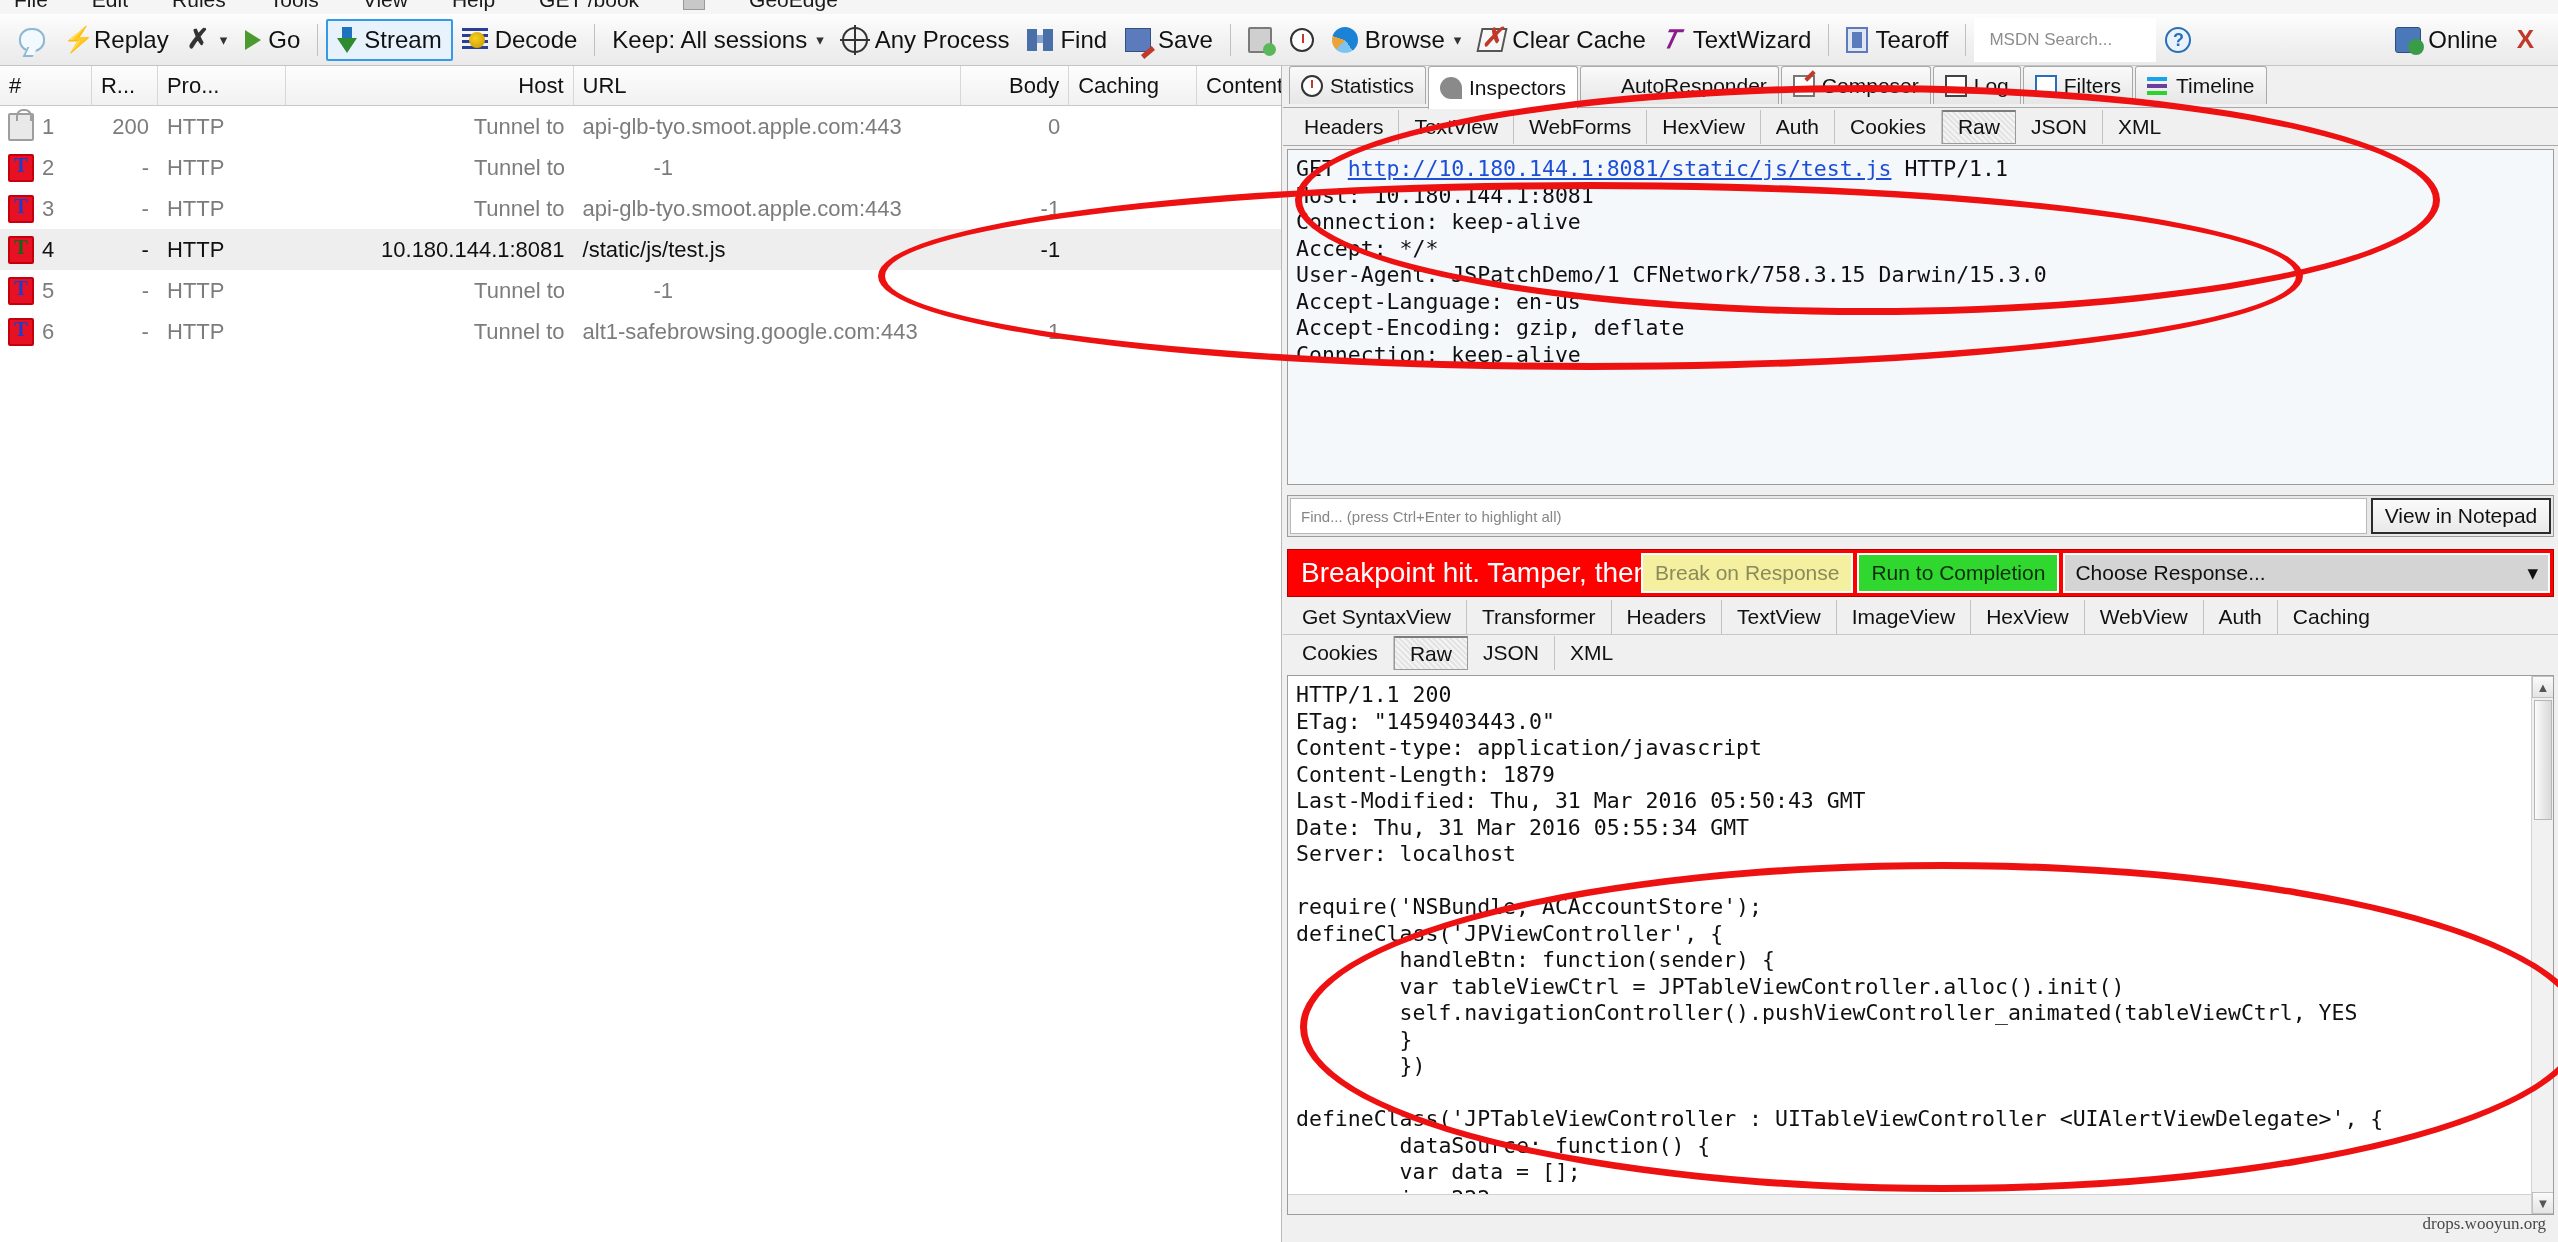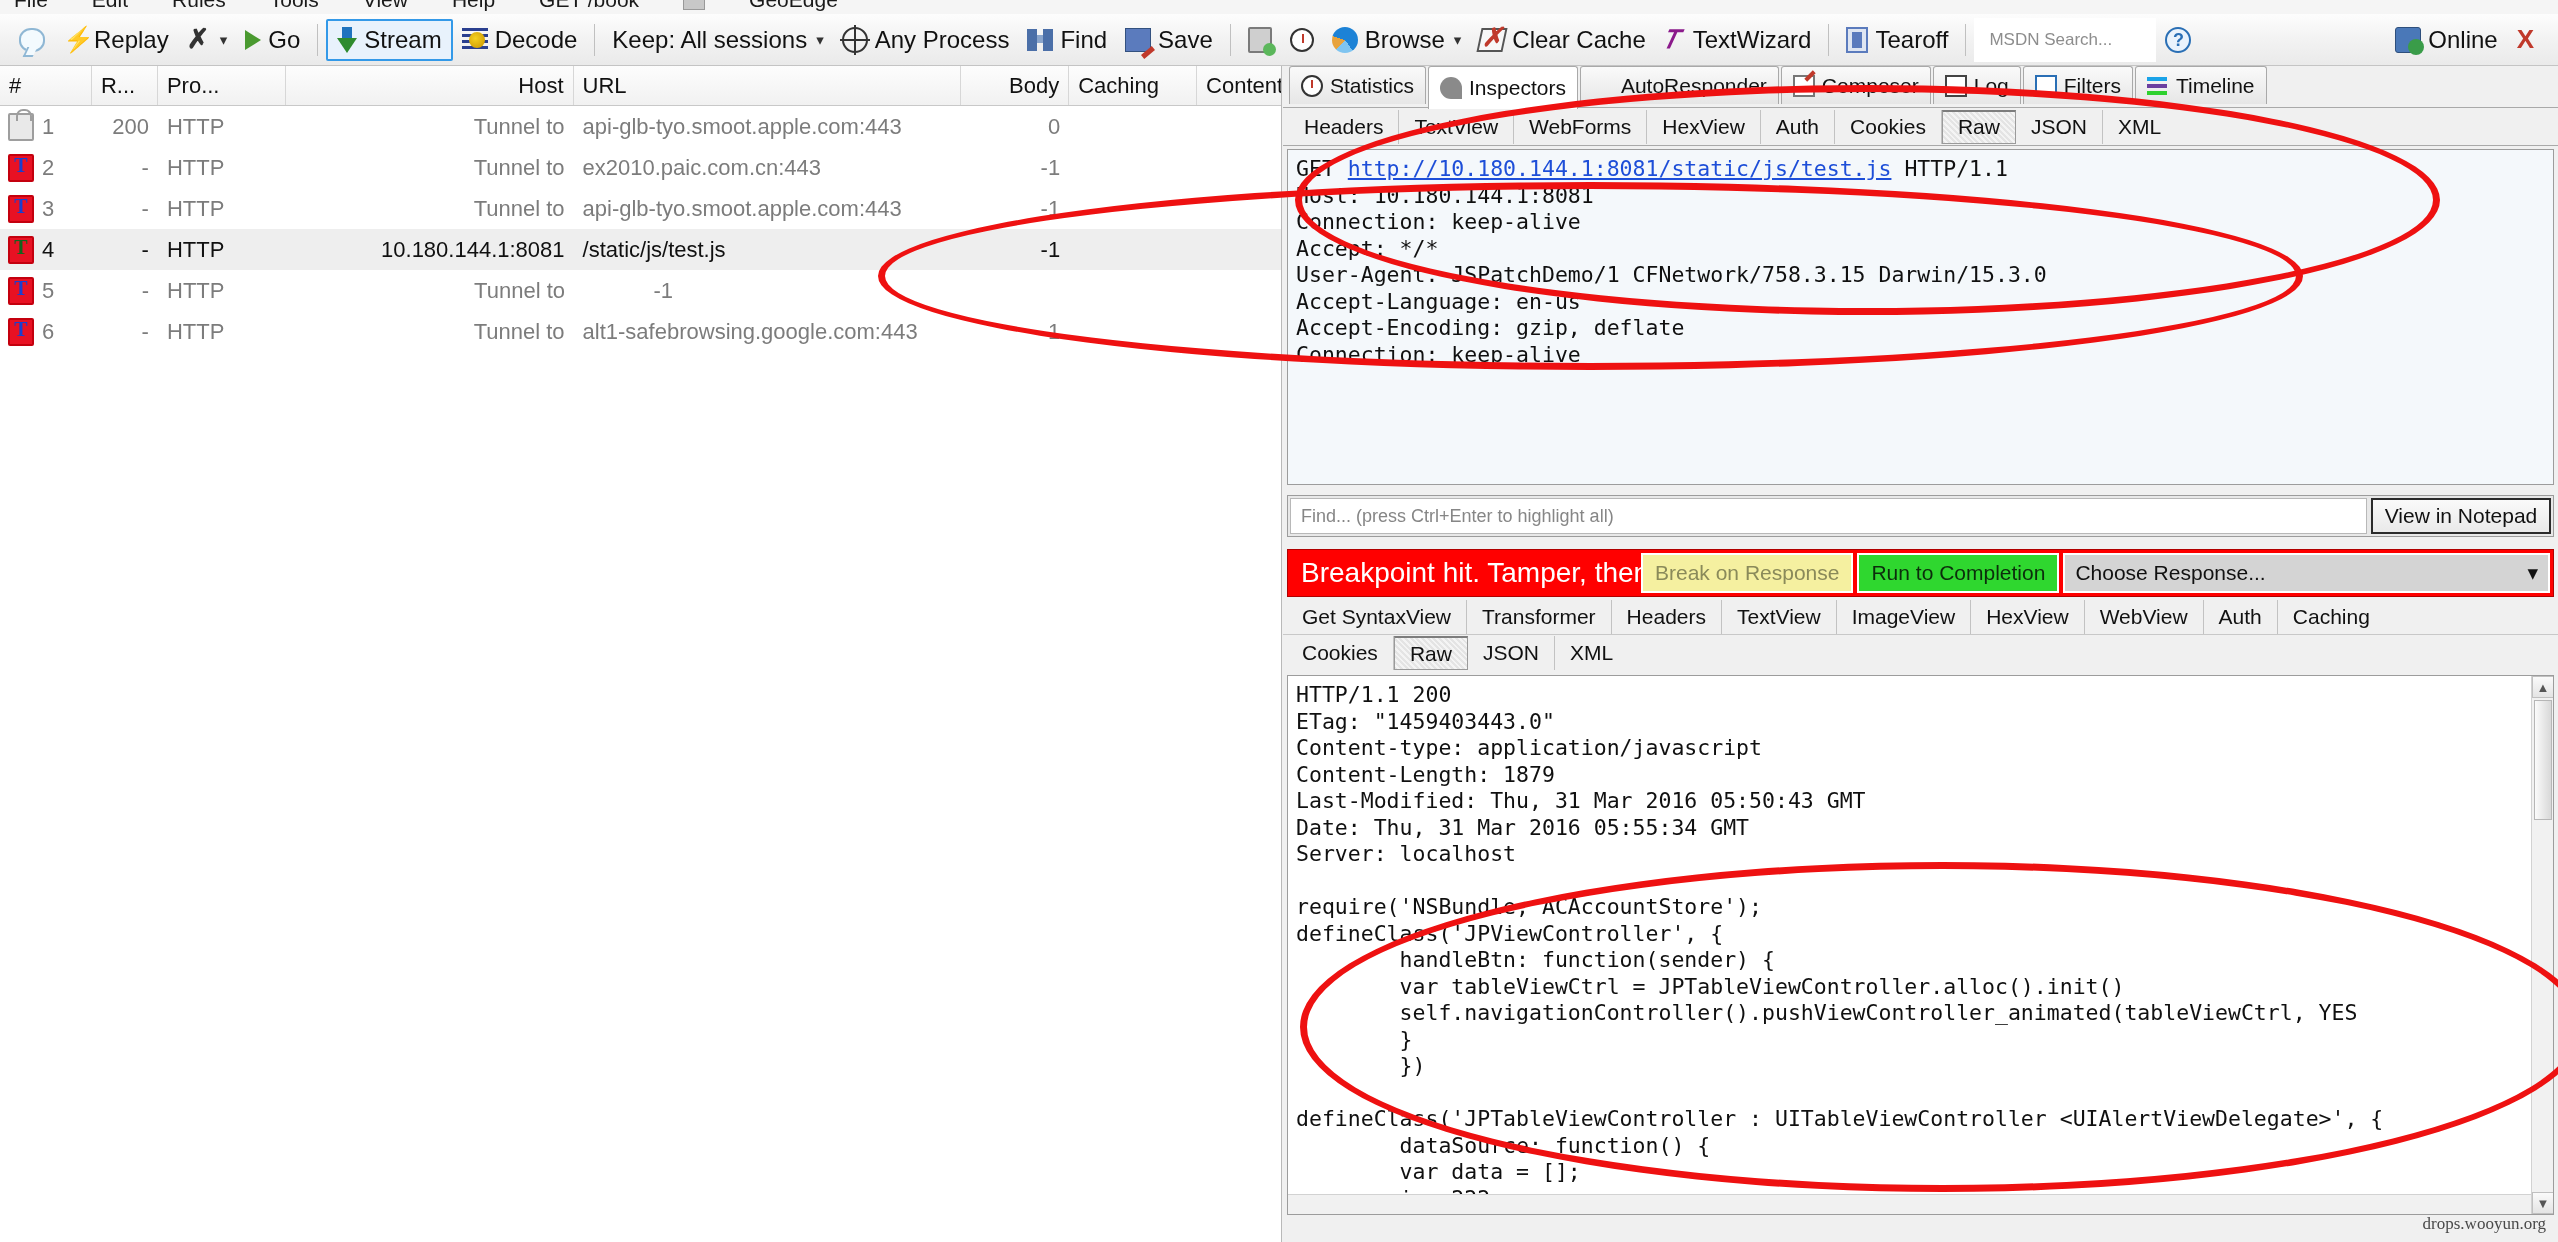--- a/index.html
+++ b/index.html
@@ -232,21 +232,21 @@
 
   .findbar {
     display: flex; align-items: stretch;
     margin: 10px 4px 0 4px; height: 42px;
     background: #e8e8e8; border: 1px solid #9c9c9c;
     padding: 2px;
   }
   .findinput {
     flex: 1 1 auto; background: #ffffff; border: 1px solid #b8b8b8;
     display: flex; align-items: center; padding-left: 10px;
-    font-size: 18px; color: #868686;
+    font-size: 15px; color: #868686;
   }
   .notepadbtn {
     flex: none; width: 180px; margin-left: 4px;
     background: linear-gradient(to bottom,#fafafa,#e9e9e9);
     border: 2px solid #2b2b2b;
     display: flex; align-items: center; justify-content: center;
     font-size: 21px; color: #111;
   }
 
   .bpbar {
@@ -450,21 +450,20 @@
           <div class="gc col-ctype"></div>
         </div>
         <div class="grow">
           <div class="gc col-num numcell">
             <span class="s-ico s-bp"></span>
             <span>2</span>
           </div>
           <div class="gc col-res r">-</div>
           <div class="gc col-proto">HTTP</div>
           <div class="gc col-host r">Tunnel to</div>
-          <div class="gc col-url">ex2010.paic.com.cn:443</div>
           <div class="gc col-body r">-1</div>
           <div class="gc col-cach"></div>
           <div class="gc col-ctype"></div>
         </div>
         <div class="grow">
           <div class="gc col-num numcell">
             <span class="s-ico s-bp"></span>
             <span>3</span>
           </div>
           <div class="gc col-res r">-</div>

